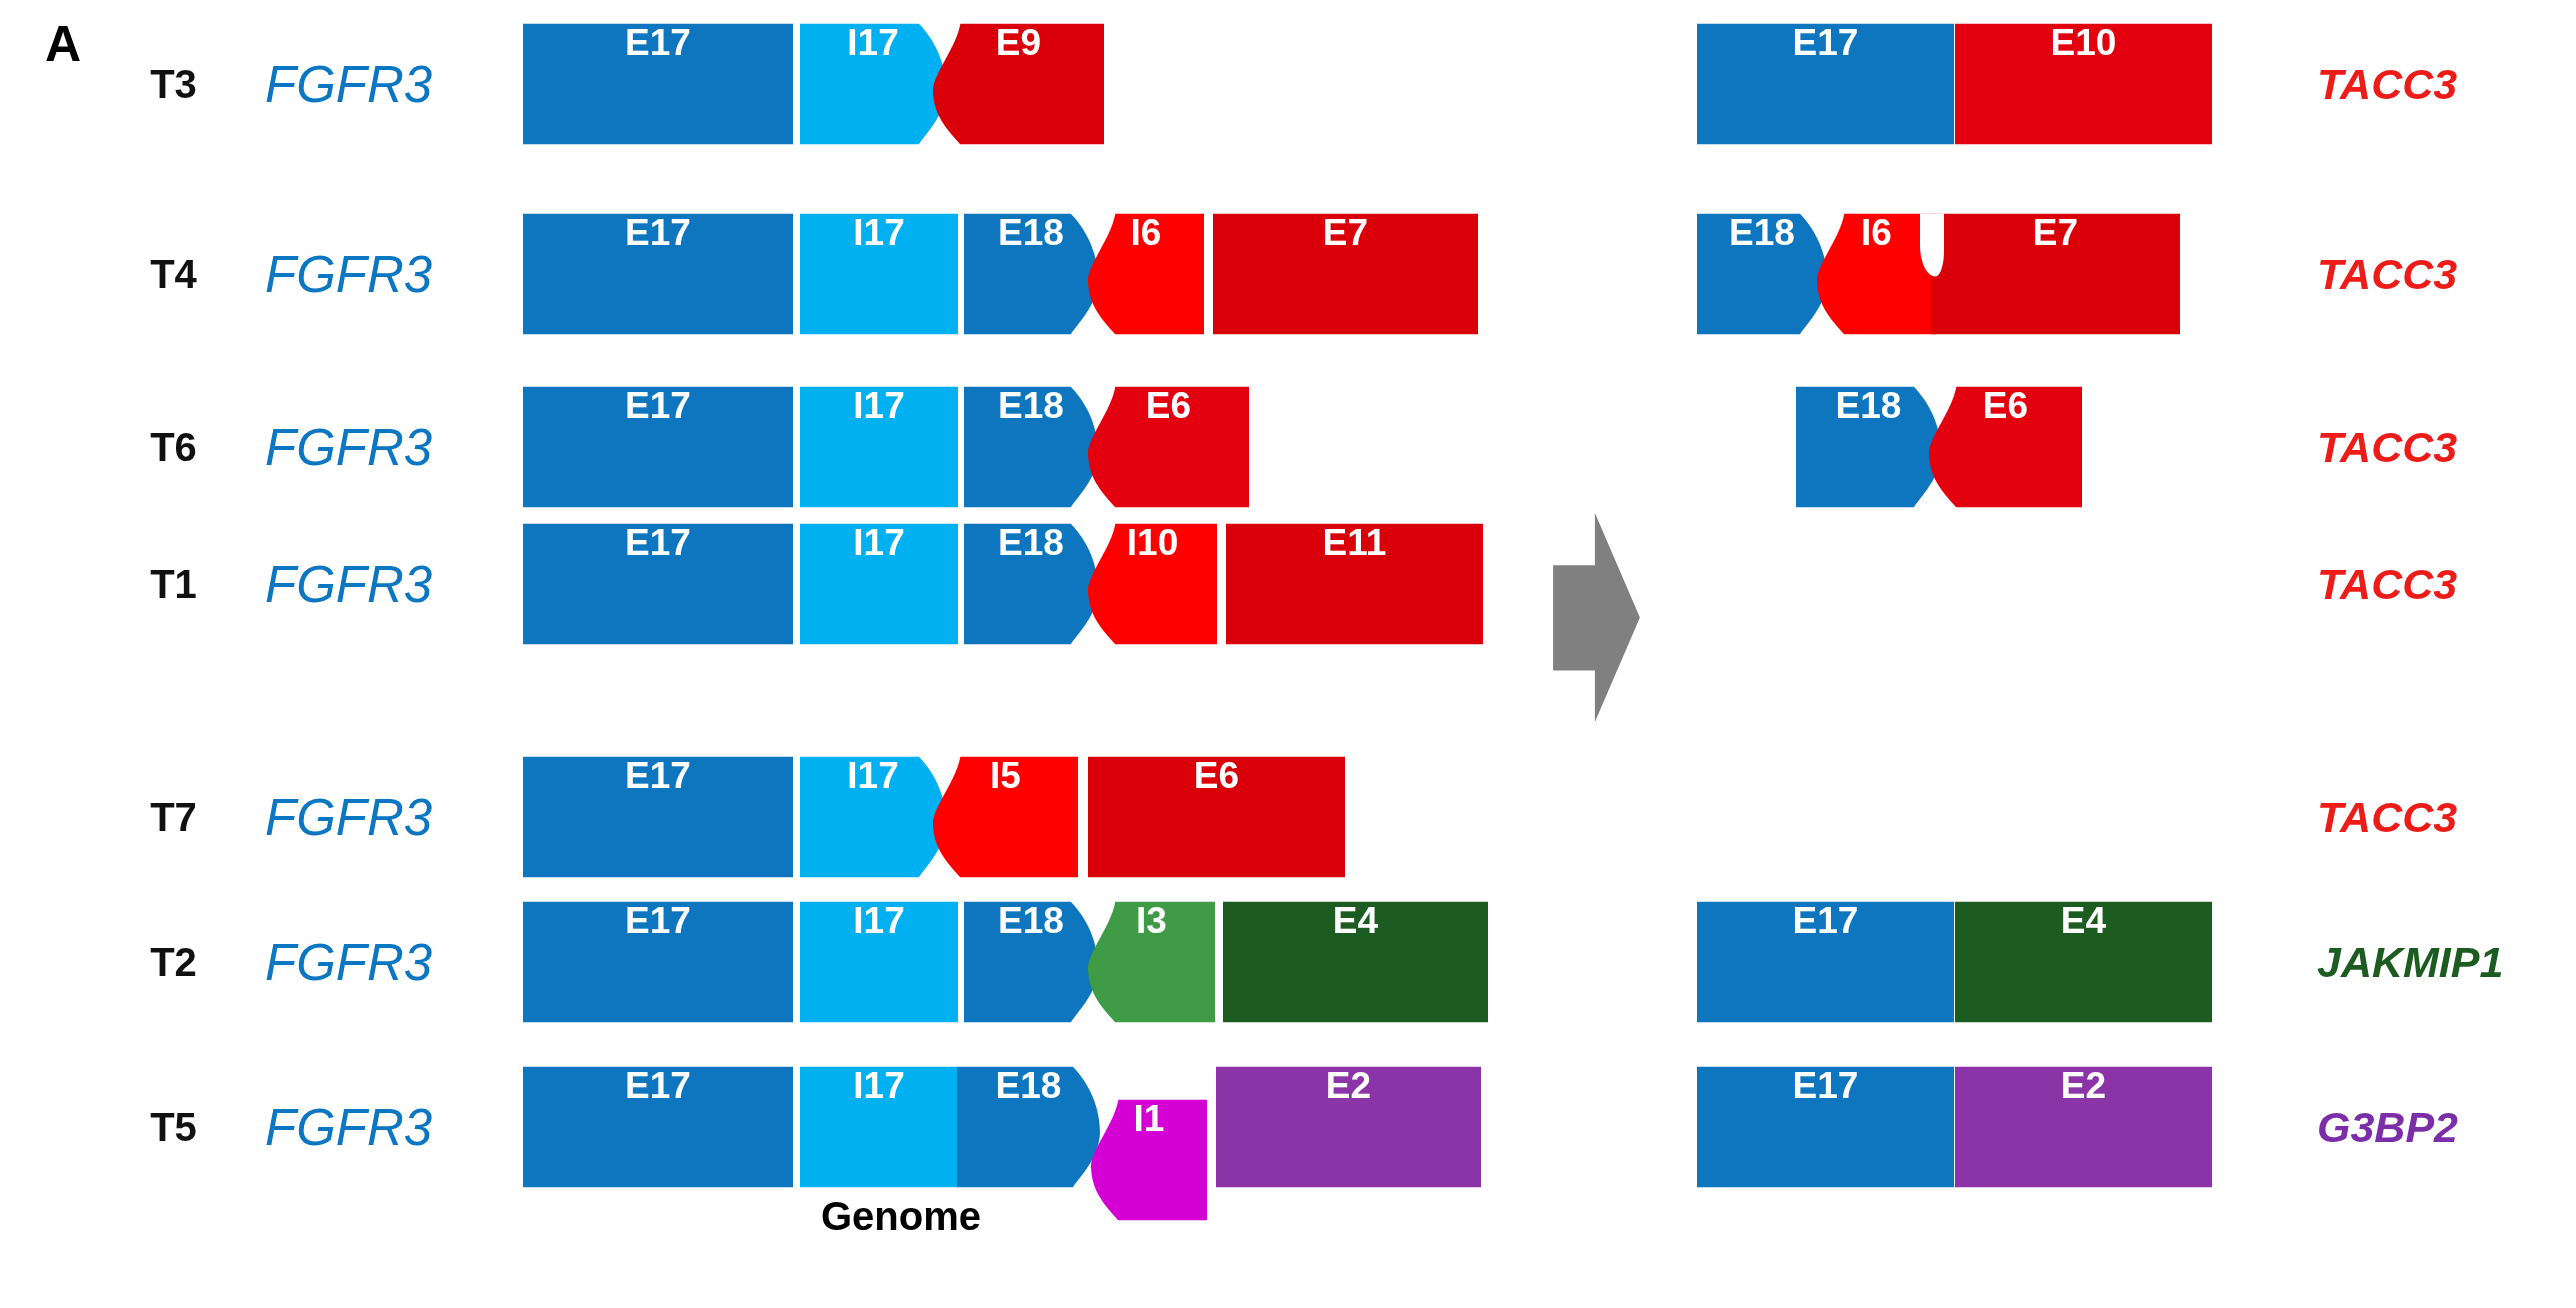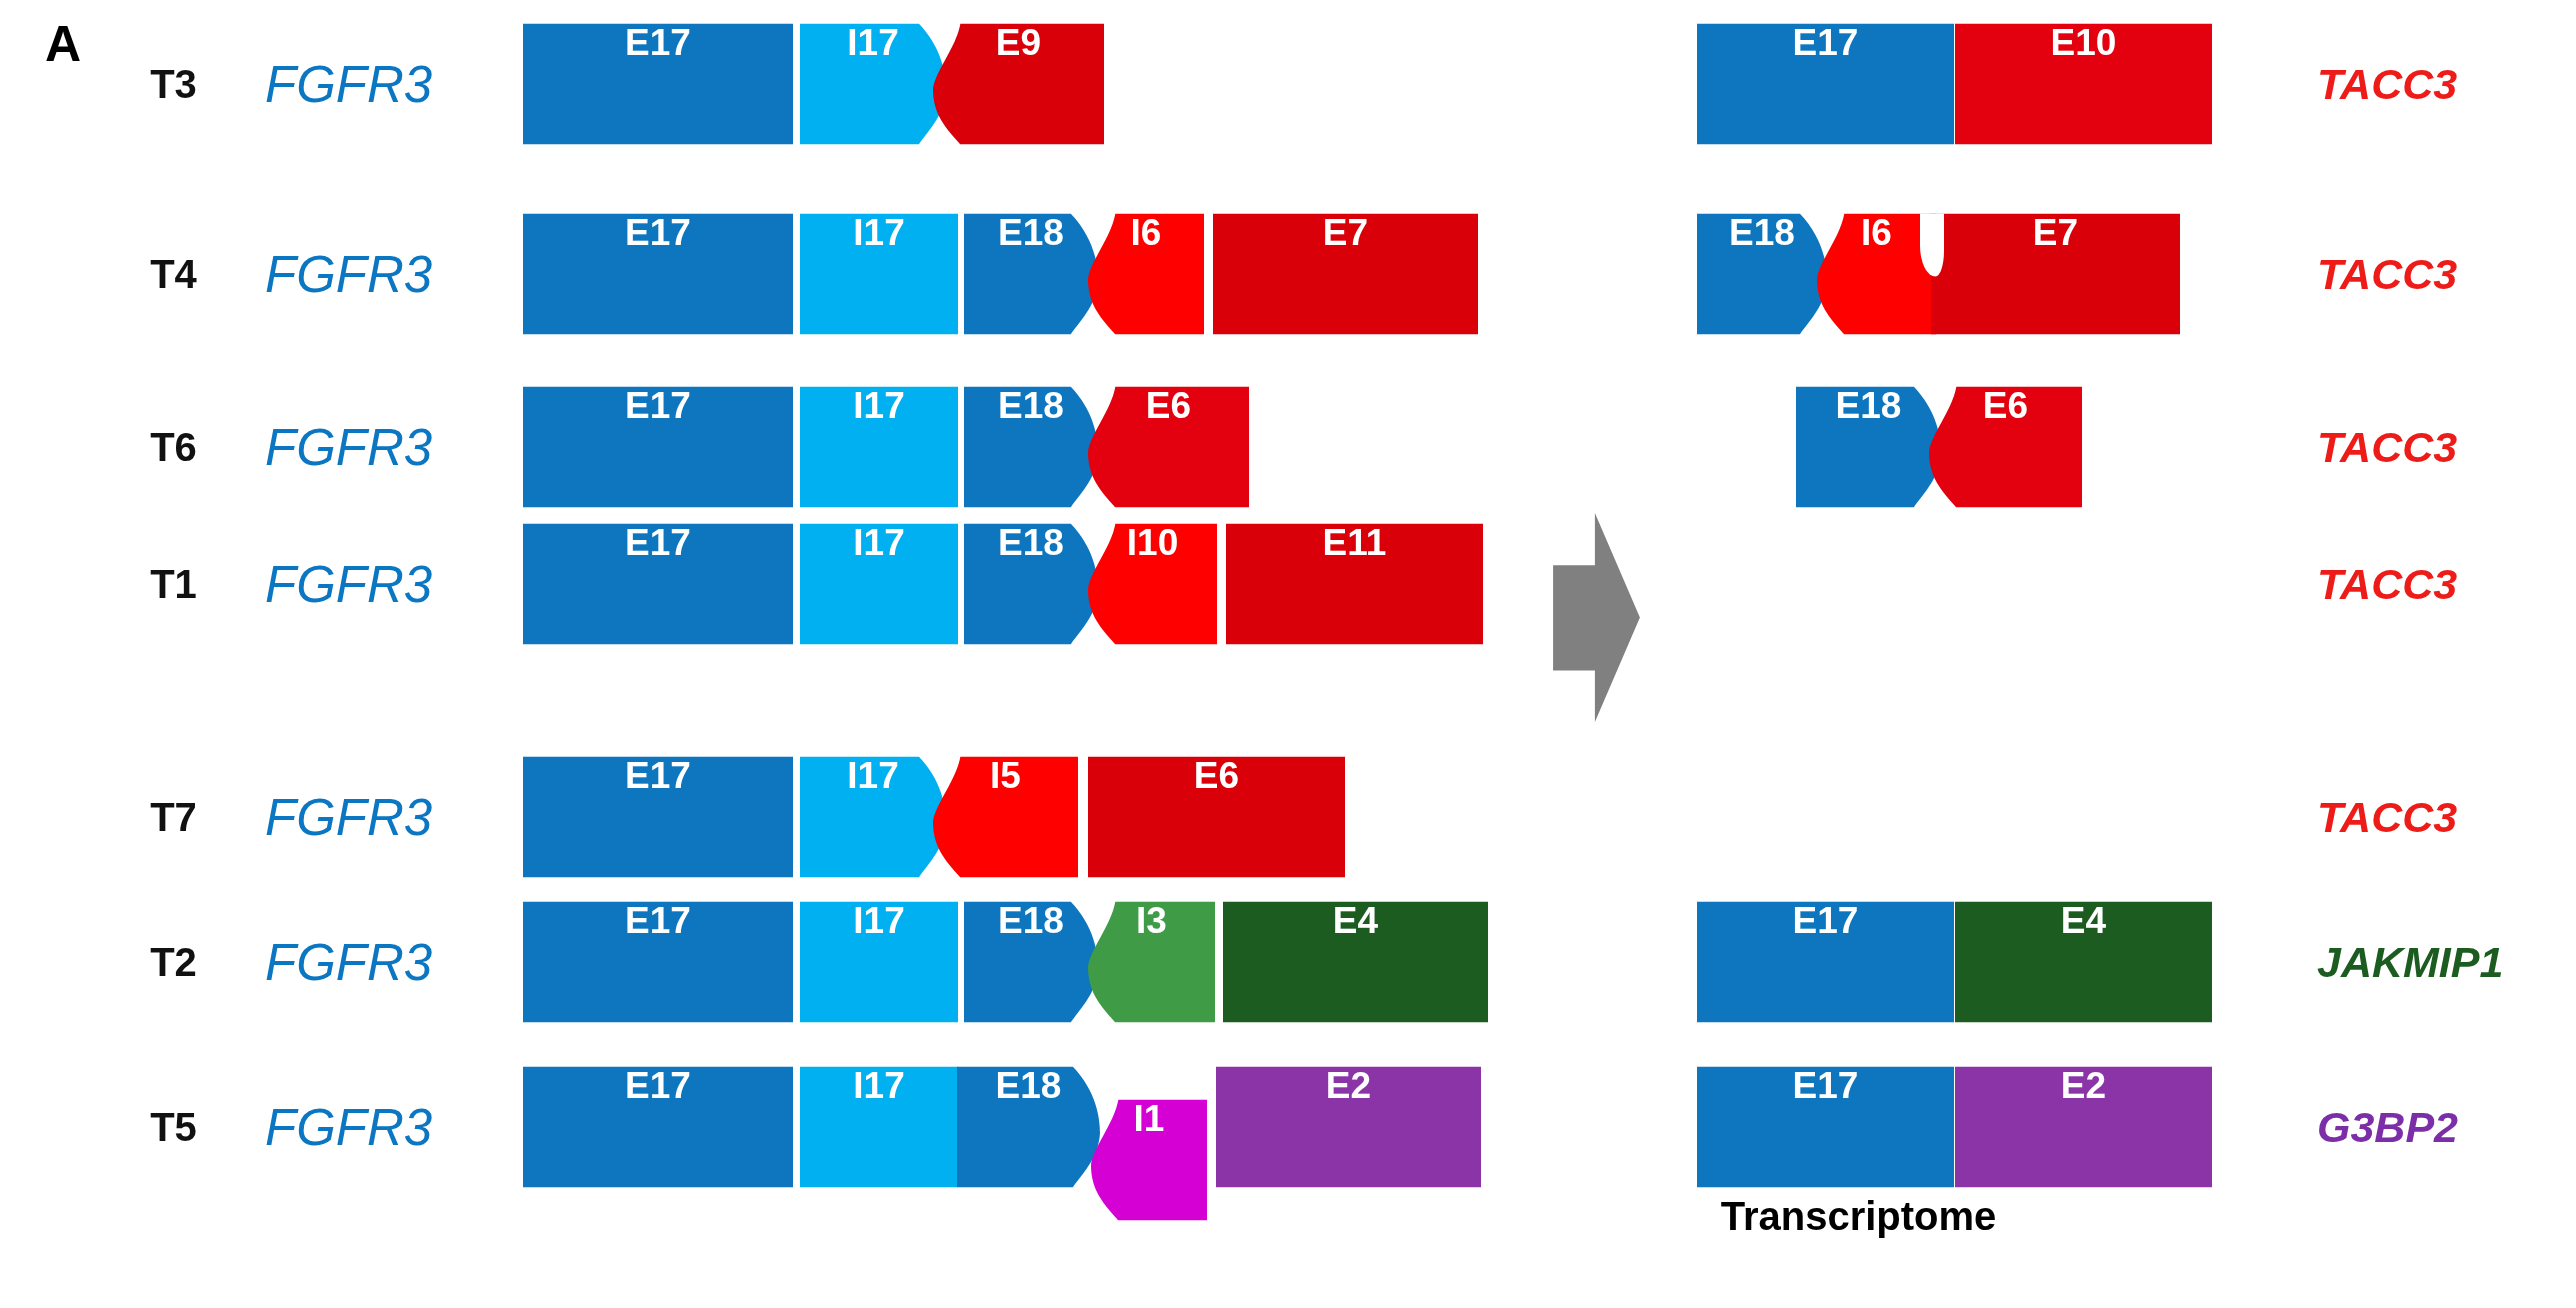--- a/index.html
+++ b/index.html
@@ -377,16 +377,16 @@
         </div>
       </div>
     </div>
 
   <div class="arrow">
     <svg viewBox="0 0 108 260" xmlns="http://www.w3.org/2000/svg">
       <polygon points="0,65 52,65 52,0 108,130 52,260 52,196 0,196" fill="#808080"></polygon>
     </svg>
   </div>
 
-  <div class="axis-label" id="transcriptome-caption">Transcriptome</div>
+  <div class="axis-label" id="genome-caption">Genome</div>
 
 </div>
 
 
 </body></html>

